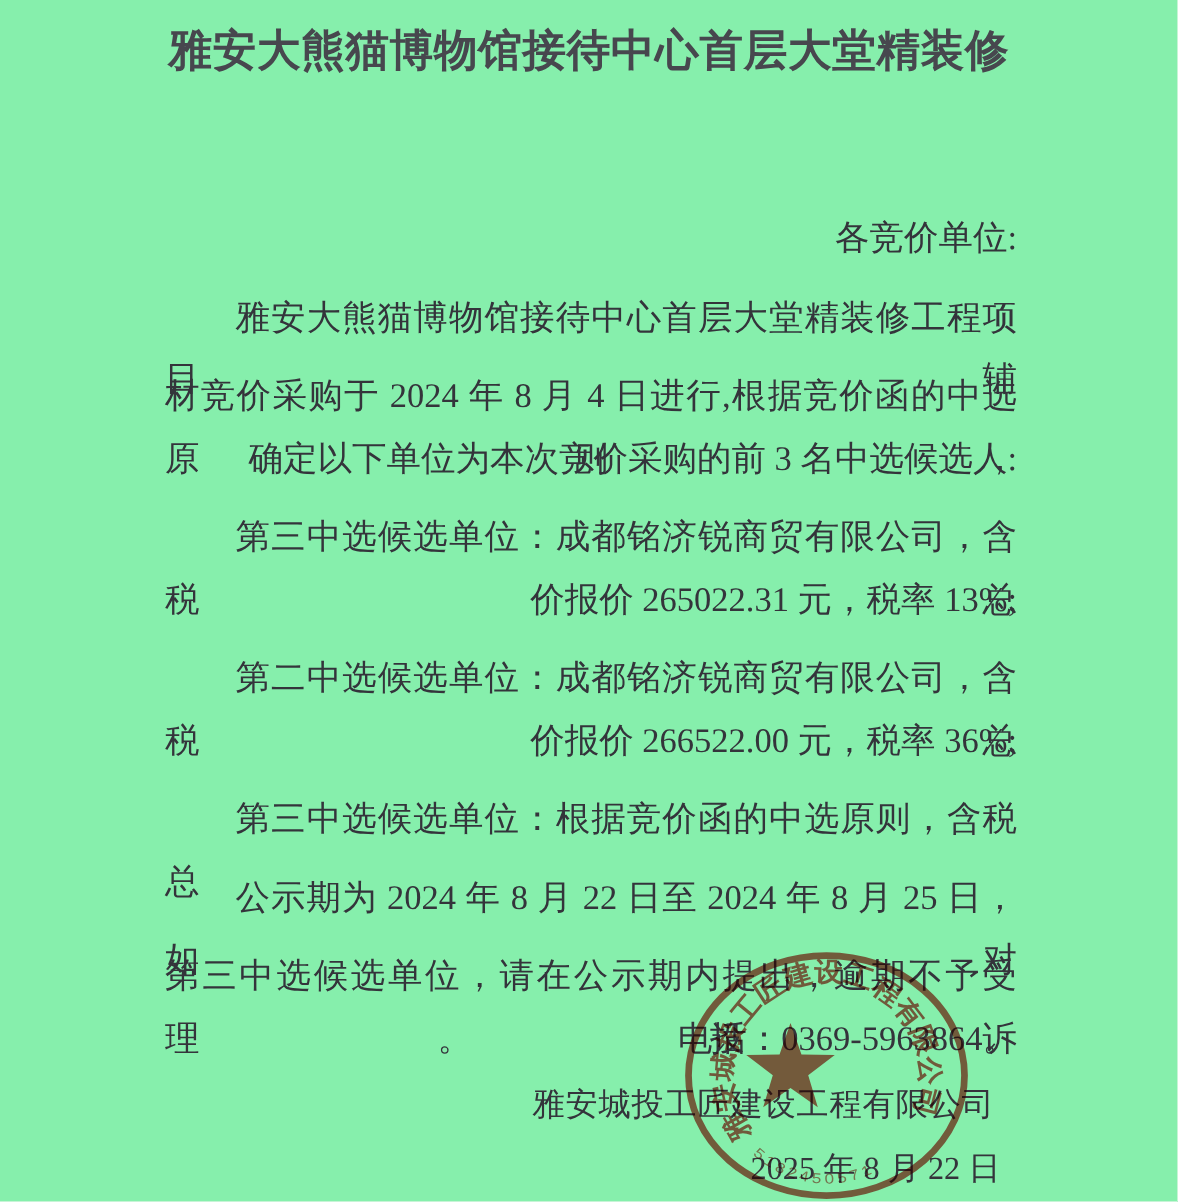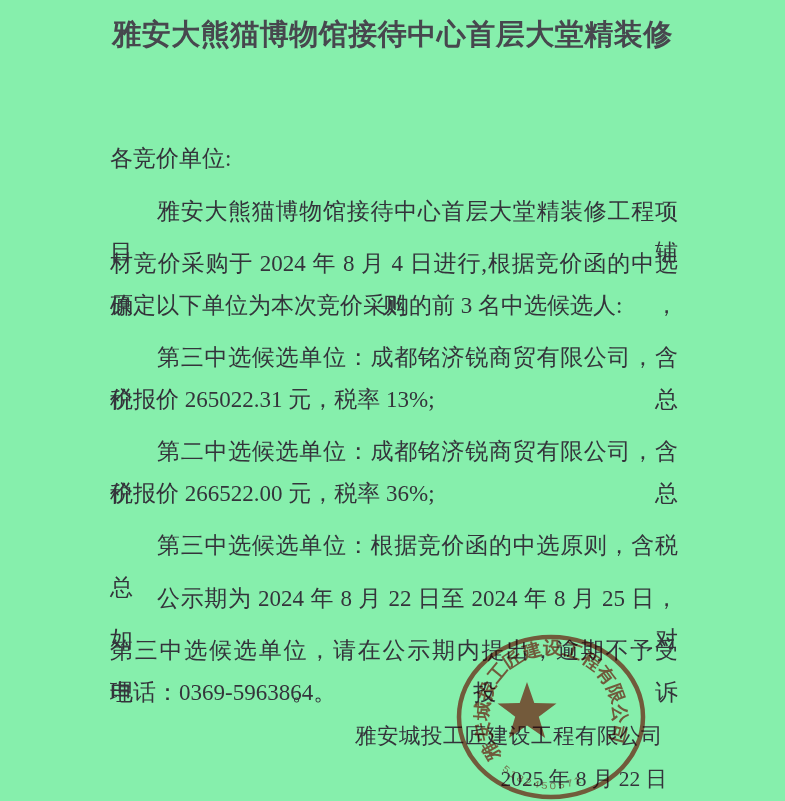--- a/index.html
+++ b/index.html
@@ -31,21 +31,21 @@
     position: absolute;
     top: 138px; left: 110px;
     width: 568px;
     font-size: 23px;
     color: #34343b;
     font-family: "Liberation Serif", serif;
   }
   .line {
     height: 41.5px;
     line-height: 41.5px;
-    text-align: left;
+    text-align: right;
   }
   .line.full {
     text-align: justify;
     text-align-last: justify;
     margin-top: 11px;
   }
   .line.indent { text-indent: 47px; }
   
   .sig-company {
     position: absolute;

